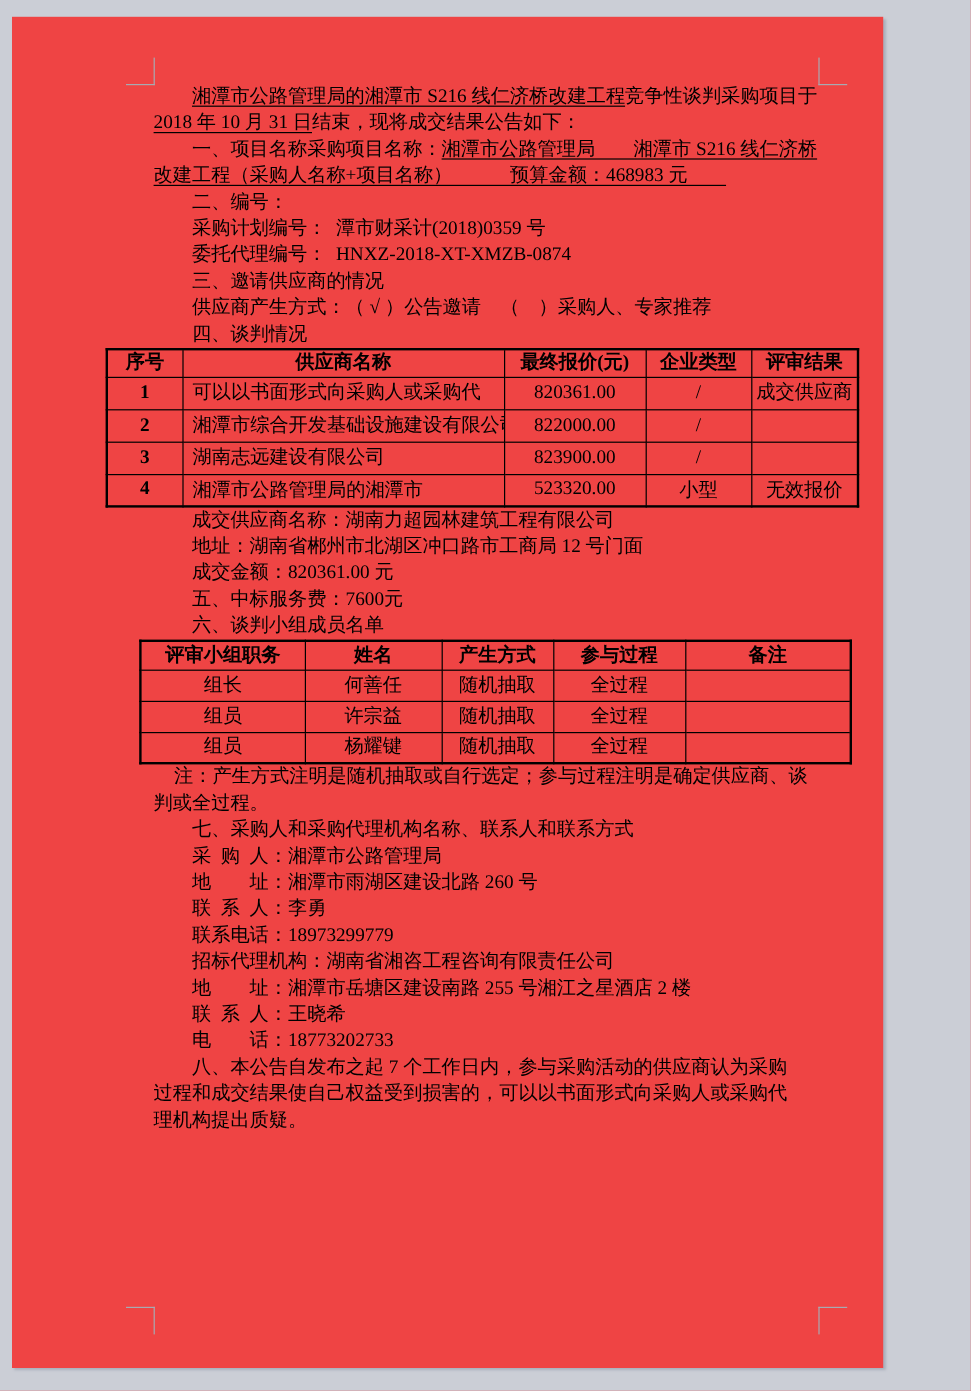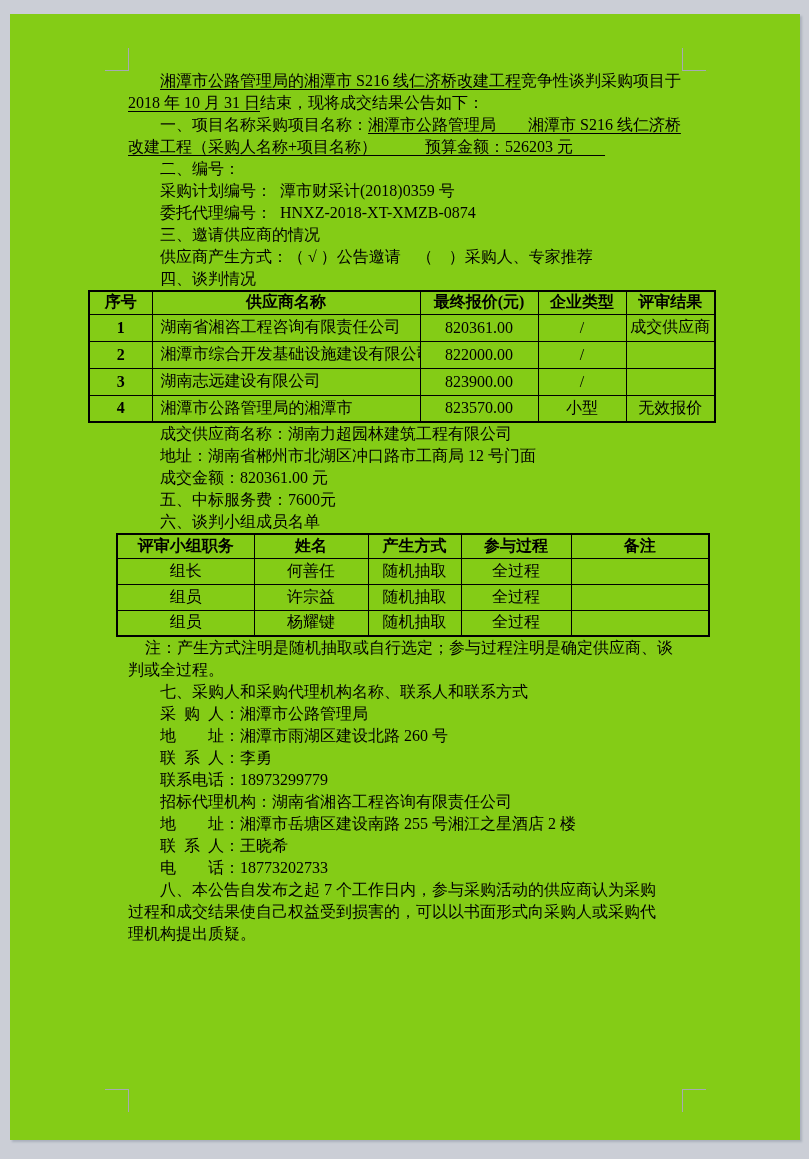--- a/index.html
+++ b/index.html
@@ -4,21 +4,21 @@
 <style>
   html,body{margin:0;padding:0;}
   body{
     width:809px;height:1159px;overflow:hidden;
     background:#cbced6;
     font-family:"Liberation Serif","DejaVu Serif",serif;
     color:#000;font-size:16px;
   }
   .page{
     position:absolute;left:10px;top:14px;
-    width:790px;height:1126px;background:#84cc16;
+    width:726px;height:1126px;background:#ef4444;
     box-shadow:2px 2px 2px #aab0bc;
   }
   .mark{position:absolute;width:23px;height:22px;}
   .mark.tl{left:95px;top:34px;border-right:1px solid #a7aab2;border-bottom:1px solid #a7aab2;}
   .mark.tr{left:672px;top:34px;border-left:1px solid #a7aab2;border-bottom:1px solid #a7aab2;}
   .mark.bl{left:95px;top:1075px;border-right:1px solid #a7aab2;border-top:1px solid #a7aab2;}
   .mark.br{left:672px;top:1075px;border-left:1px solid #a7aab2;border-top:1px solid #a7aab2;}
   .content{position:absolute;left:118px;top:56px;width:564px;}
   .line{white-space:pre;line-height:22px;height:22px;overflow:visible;}
   .ind{padding-left:32px;}
@@ -44,21 +44,21 @@
   <div class="mark tr"></div>
   <div class="mark bl"></div>
   <div class="mark br"></div>
 
   <div class="content">
 
     <div class="line ind"><span class="u">湘潭市公路管理局的湘潭市 S216 线仁济桥改建工程</span><span>竞争性谈判采购项目于</span></div>
     <div class="line"><span class="u">2018 年 10 月 31 日</span><span>结束，现将成交结果公告如下：</span></div>
 
     <div class="line ind"><span>一、项目名称采购项目名称：</span><span class="u">湘潭市公路管理局　　湘潭市 S216 线仁济桥</span></div>
-    <div class="line"><span class="u">改建工程（采购人名称+项目名称）　　　预算金额：526203 元　　</span></div>
+    <div class="line"><span class="u">改建工程（采购人名称+项目名称）　　　预算金额：468983 元　　</span></div>
 
     <div class="line ind b">二、编号：</div>
     <div class="line ind">采购计划编号：  潭市财采计(2018)0359 号</div>
     <div class="line ind">委托代理编号：  HNXZ-2018-XT-XMZB-0874</div>
 
     <div class="line ind b">三、邀请供应商的情况</div>
     <div class="line ind">供应商产生方式：（ √ ）公告邀请　（　）采购人、专家推荐</div>
 
     <div class="line ind b">四、谈判情况</div>
 
@@ -73,21 +73,21 @@
       <tbody>
           <tr class="head">
         <th>序号</th>
         <th>供应商名称</th>
         <th>最终报价(元)</th>
         <th>企业类型</th>
         <th>评审结果</th>
       </tr>
       <tr class="row">
         <td class="seq">1</td>
-        <td class="name">湖南省湘咨工程咨询有限责任公司</td>
+        <td class="name">可以以书面形式向采购人或采购代</td>
         <td>820361.00</td>
         <td>/</td>
         <td>成交供应商</td>
       </tr>
       <tr class="row">
         <td class="seq">2</td>
         <td class="name">湘潭市综合开发基础设施建设有限公司</td>
         <td>822000.00</td>
         <td>/</td>
         <td></td>
@@ -95,21 +95,21 @@
       <tr class="row">
         <td class="seq">3</td>
         <td class="name">湖南志远建设有限公司</td>
         <td>823900.00</td>
         <td>/</td>
         <td></td>
       </tr>
       <tr class="row">
         <td class="seq">4</td>
         <td class="name">湘潭市公路管理局的湘潭市</td>
-        <td>823570.00</td>
+        <td>523320.00</td>
         <td>小型</td>
         <td>无效报价</td>
       </tr>
     </tbody>
       </table>
 
     <div class="line ind">成交供应商名称：湖南力超园林建筑工程有限公司</div>
     <div class="line ind">地址：湖南省郴州市北湖区冲口路市工商局 12 号门面</div>
     <div class="line ind">成交金额：820361.00 元</div>
 

